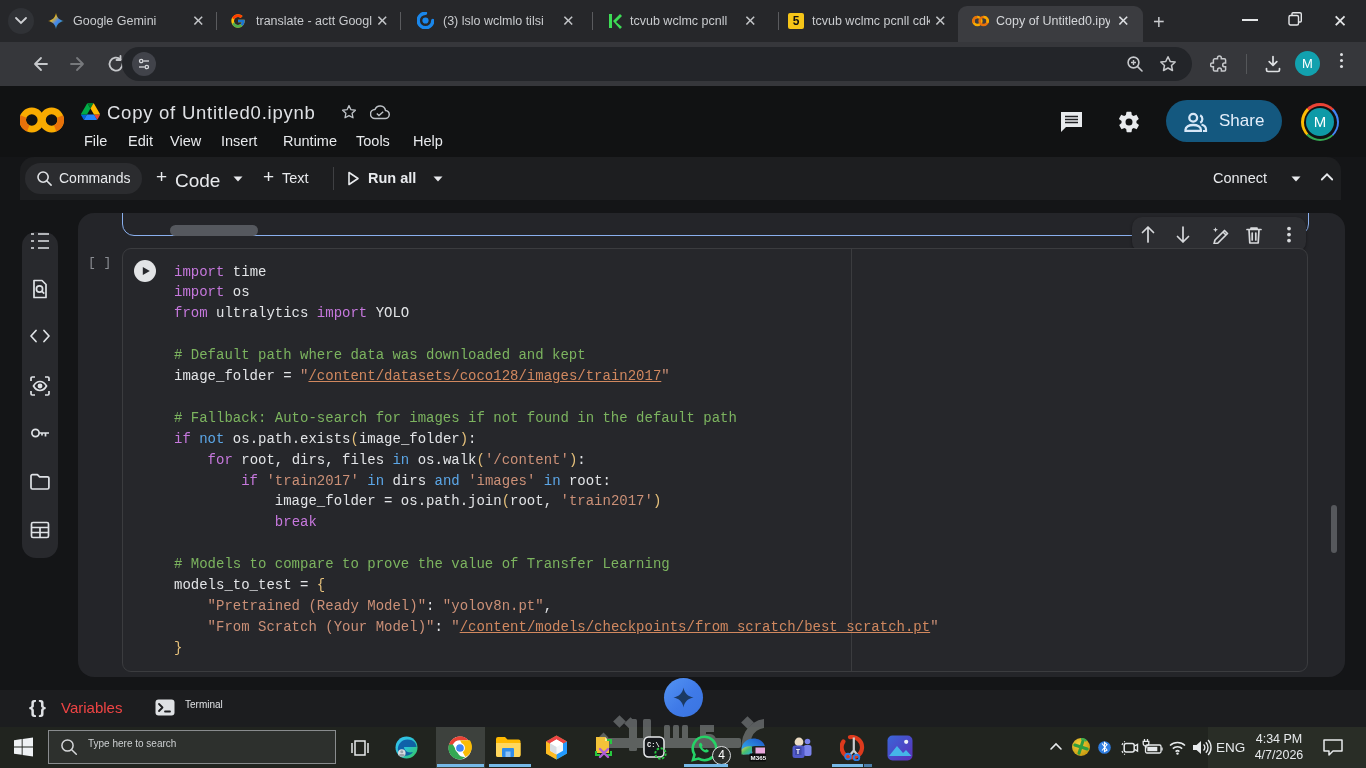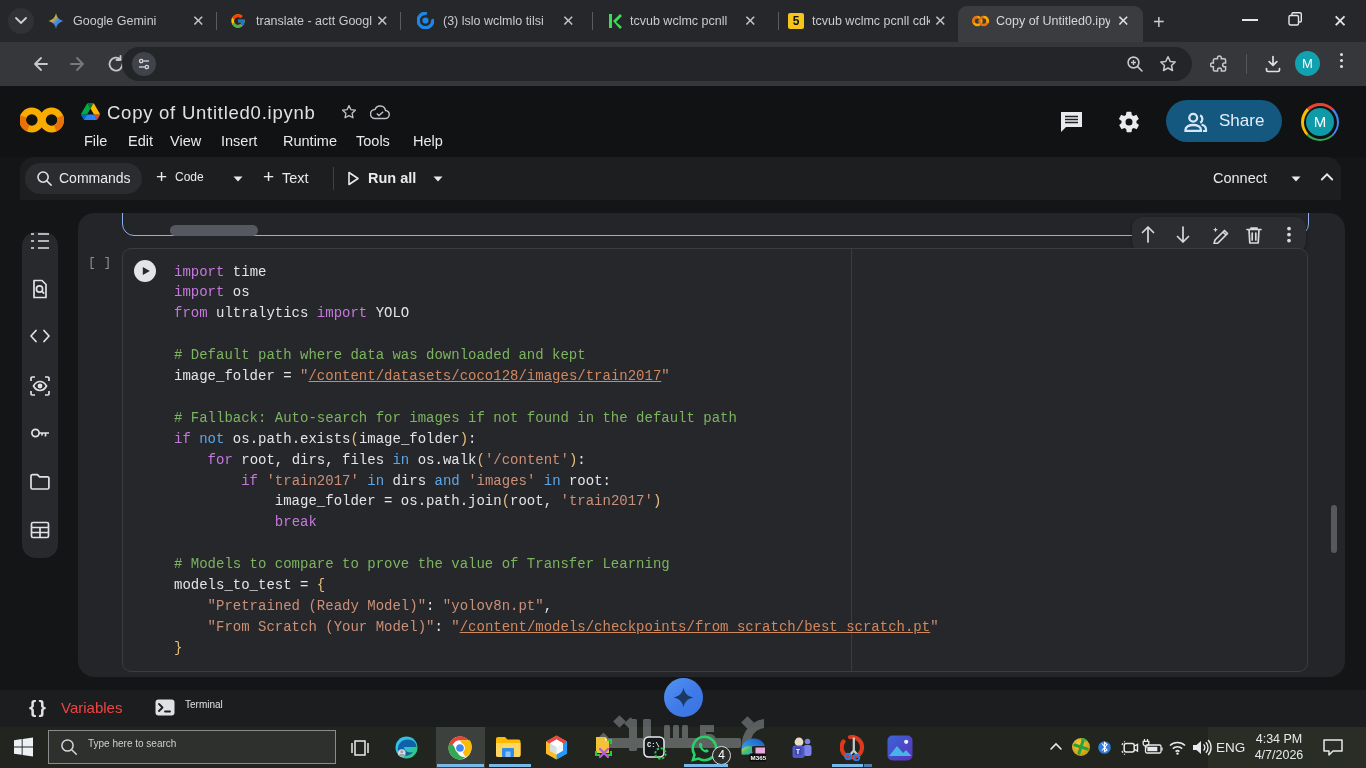--- a/index.html
+++ b/index.html
@@ -217,21 +217,21 @@
   <div class="abs" id="nbtoolbar">
 
     <div class="abs" style="left:5px;top:6px;width:117px;height:31px;background:#2b2c2f;border-radius:16px;"></div>
     <svg class="abs" style="left:16px;top:13px;" width="17" height="17" viewBox="0 0 18 18">
       <circle cx="7.5" cy="7.5" r="5.4" stroke="#dfe1e4" stroke-width="1.7" fill="none"></circle>
       <path d="M11.6 11.6 L16 16" stroke="#dfe1e4" stroke-width="1.7" stroke-linecap="round"></path>
     </svg>
     <div class="abs" style="left:39px;top:13px;font-size:14px;font-weight:500;color:#e8eaed;">Commands</div>
 
     <div class="abs" style="left:136px;top:9px;font-size:19px;color:#e8eaed;font-weight:400;">+</div>
-    <div class="abs" style="left:155px;top:13px;font-size:12px;font-weight:500;color:#e8eaed;">Code</div>
+    <div class="abs" style="left:155px;top:13px;font-size:19px;font-weight:500;color:#e8eaed;">Code</div>
     <svg class="abs" style="left:212px;top:18px;" width="12" height="8" viewBox="0 0 12 8">
       <path d="M1.5 1.5 L10.5 1.5 L6 6.5 Z" fill="#e8eaed"></path>
     </svg>
 
     <div class="abs" style="left:243px;top:9px;font-size:19px;color:#e8eaed;font-weight:400;">+</div>
     <div class="abs" style="left:262px;top:13px;font-size:14.5px;font-weight:500;color:#e8eaed;">Text</div>
     <div class="abs" style="left:313px;top:10px;width:1px;height:23px;background:#3f4043;"></div>
 
     <svg class="abs" style="left:327px;top:14px;" width="13" height="15" viewBox="0 0 13 15">
       <path d="M2 1.5 L11 7.5 L2 13.5 Z" stroke="#e8eaed" stroke-width="1.6" fill="none" stroke-linejoin="round"></path>

